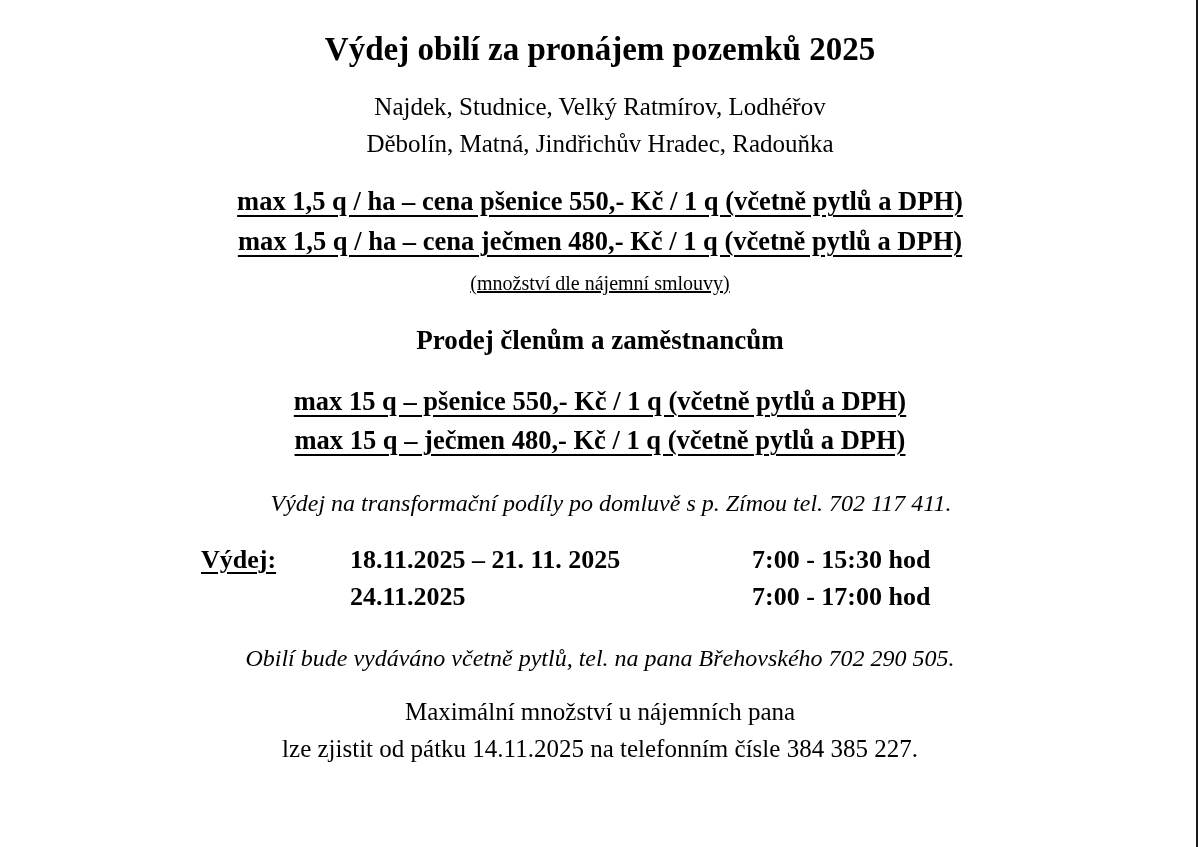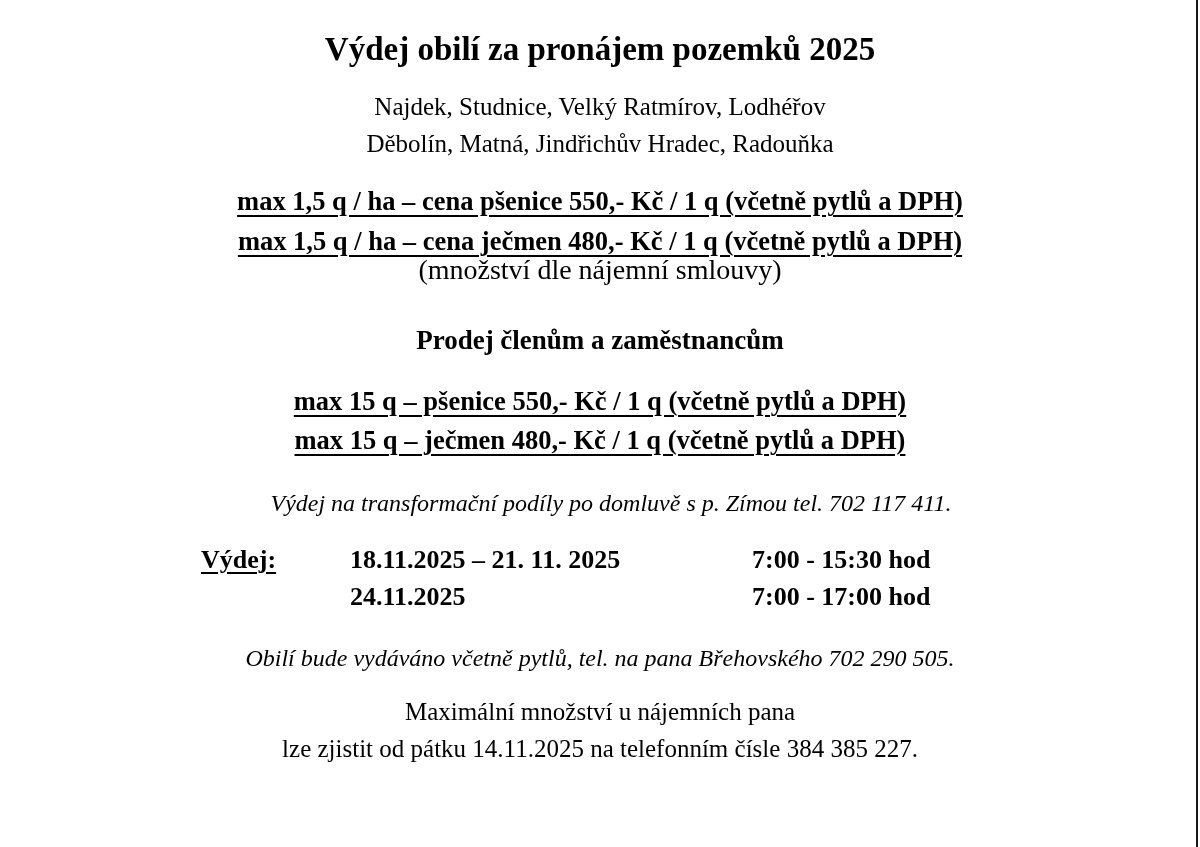--- a/index.html
+++ b/index.html
@@ -14,21 +14,21 @@
     }
     .page { position: absolute; left: 0; top: 0; width: 1200px; height: 847px; }
     .line { position: absolute; left: 0; width: 1200px; text-align: center; white-space: nowrap; }
     .title { font-weight: bold; font-size: 33px; top: 31px; }
     .sub { font-size: 25px; }
     .sub1 { top: 93px; }
     .sub2 { top: 130px; }
     .price { font-weight: bold; font-size: 26.5px; text-decoration: underline; text-decoration-thickness: 2px; text-underline-offset: 5px; }
     .p1 { top: 186px; }
     .p2 { top: 226px; }
-    .note { font-size: 28px; top: 254px; }
+    .note { font-size: 20px; top: 272px; text-decoration: underline; }
     .heading2 { font-weight: bold; font-size: 27px; top: 325px; }
     .m1 { top: 386px; }
     .m2 { top: 425px; }
     .italic { font-style: italic; font-size: 24px; }
     .i1 { top: 490px; padding-left: 11px; }
     .issue { position: absolute; font-weight: bold; font-size: 26px; white-space: nowrap; }
     .issue-label { left: 201px; top: 545px; text-decoration: underline; text-decoration-thickness: 2px; text-underline-offset: 4px; text-align: center; }
     .issue-date1 { left: 350px; top: 545px; }
     .issue-date2 { left: 350px; top: 582px; }
     .issue-time1 { left: 752px; top: 545px; }

